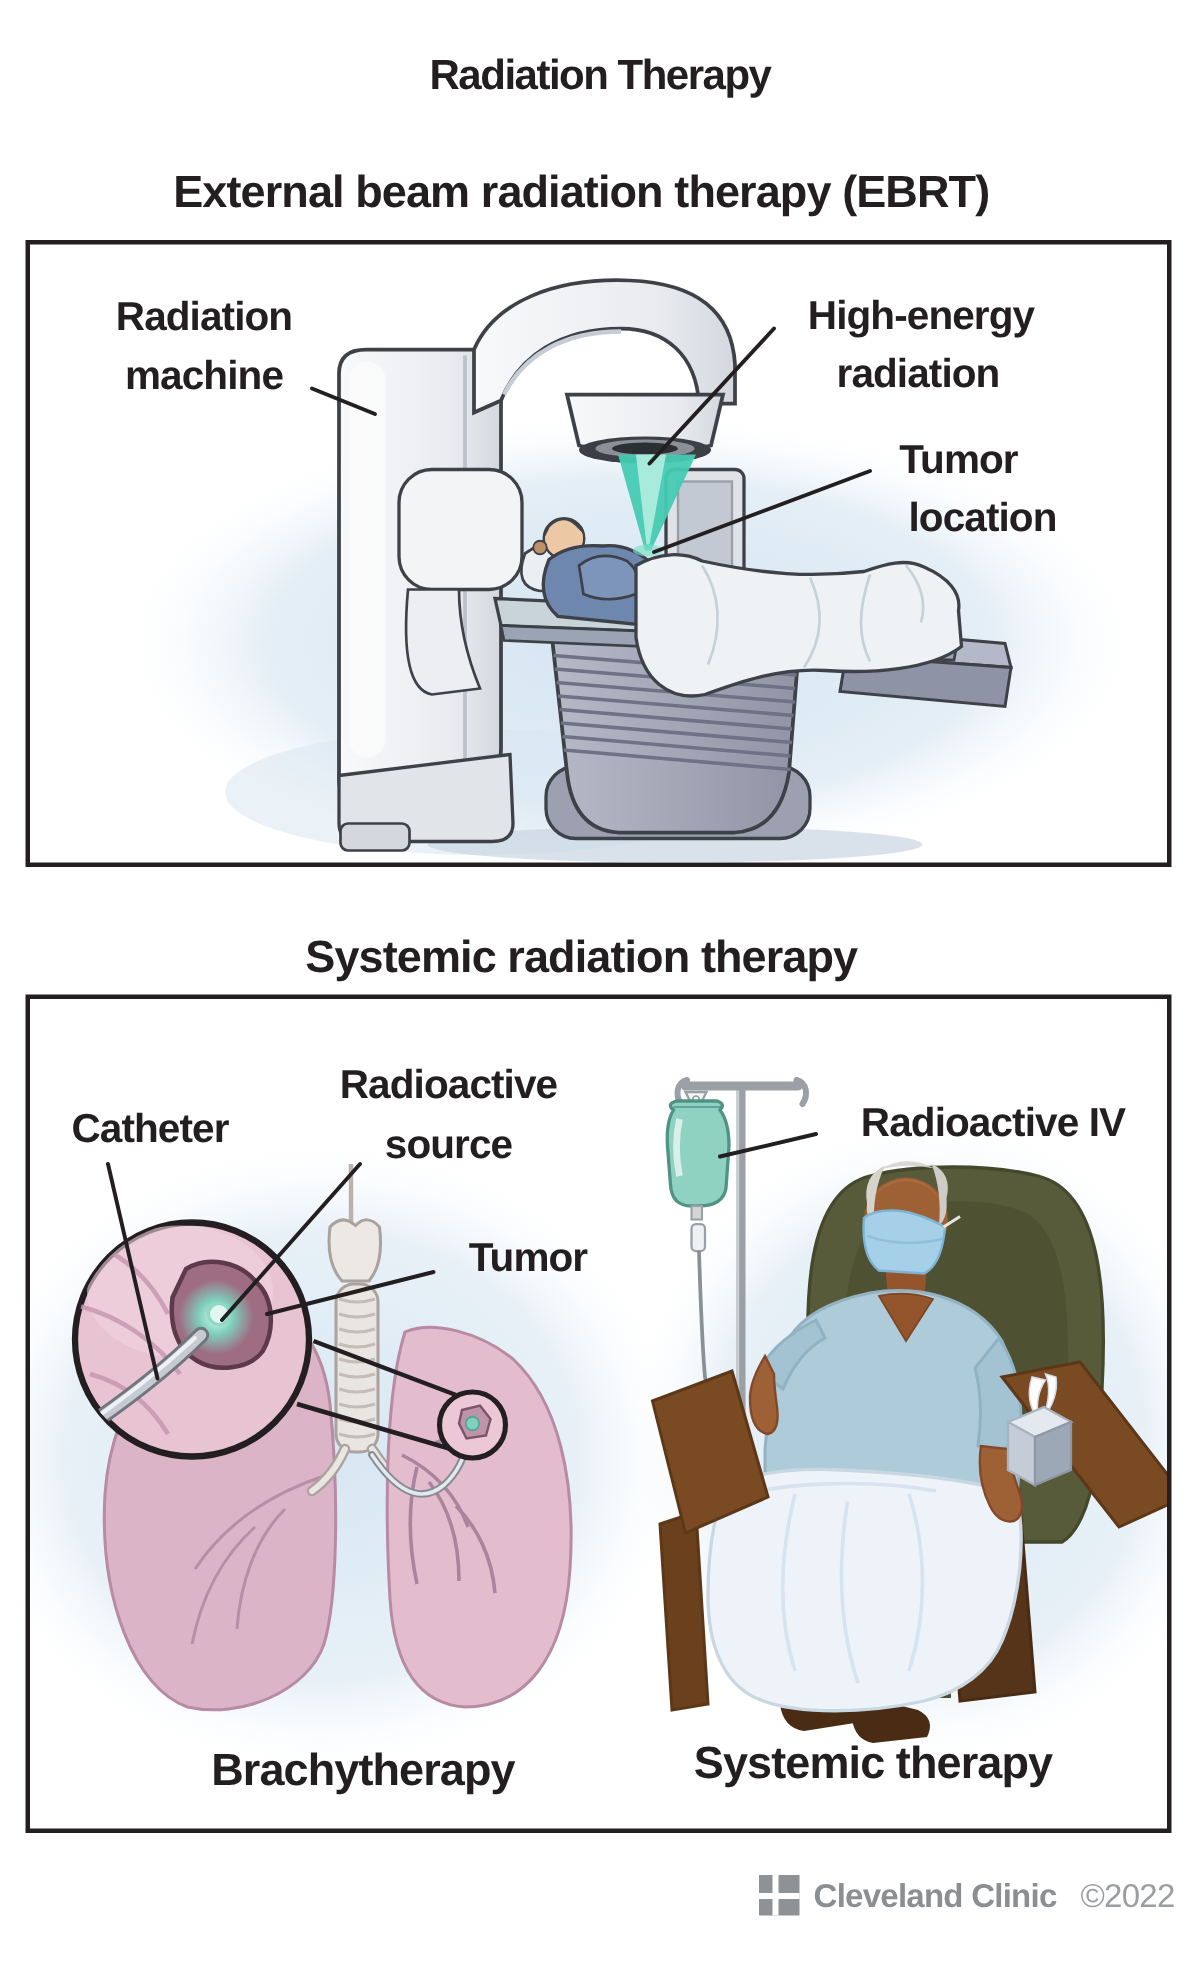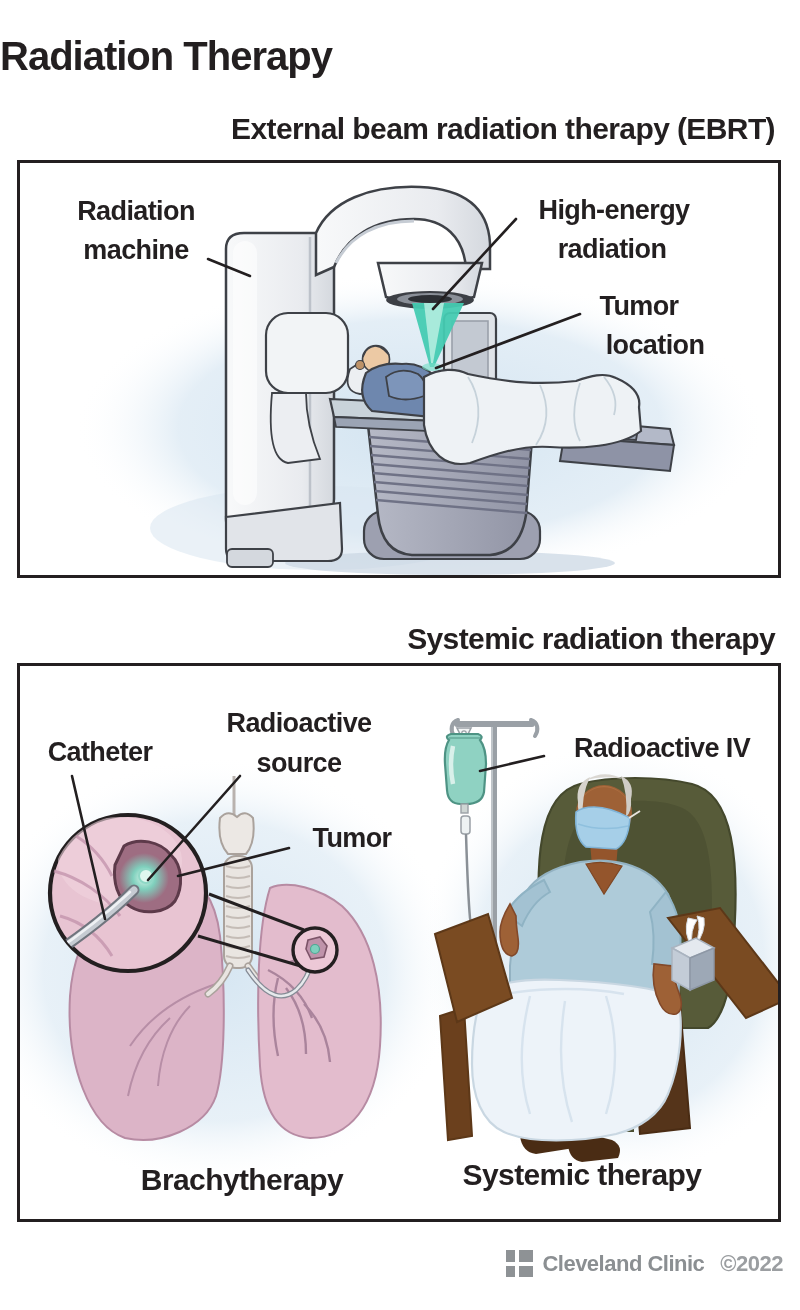--- a/index.html
+++ b/index.html
@@ -1,37 +1,37 @@
 <!DOCTYPE html>
 <html><head>
 <meta charset="utf-8">
 <style>
   html,body{margin:0;padding:0;background:#ffffff;}
   .page{position:relative;width:800px;height:1310px;background:#ffffff;overflow:hidden;
         font-family:"Liberation Sans",sans-serif;color:#231f20;}
-  .page-title{position:absolute;top:34px;left:0;width:800px;
-        font-size:40px;font-weight:700;letter-spacing:-1px;margin:0;}
-  .section-heading{position:absolute;left:0;width:775px;text-align:right;
+  .page-title{position:absolute;top:34px;left:0;width:800px;text-align:center;
+        font-size:28px;font-weight:700;letter-spacing:-1px;margin:0;}
+  .section-heading{position:absolute;left:0;width:775px;text-align:center;
         font-size:30px;font-weight:700;letter-spacing:-0.6px;margin:0;}
   .heading-ebrt{top:112px;}
   .heading-internal{top:622px;}
   .panel{position:absolute;left:17px;width:758px;border:3px solid #231f20;background:#ffffff;}
   .panel-ebrt{top:160px;height:412px;}
   .panel-internal{top:663px;height:553px;}
   .panel svg{display:block;}
   svg text{font-family:"Liberation Sans",sans-serif;fill:#231f20;}
   .lbl{font-size:27px;font-weight:700;letter-spacing:-0.6px;}
   .cap{font-size:30px;font-weight:700;letter-spacing:-0.6px;}
   .leader{stroke:#231f20;stroke-width:2.6;stroke-linecap:round;fill:none;}
   .footer{position:absolute;top:1250px;right:17px;display:flex;align-items:center;}
   .cc-logo{position:relative;width:27px;height:27px;background:#8e9295;margin-right:9px;}
   .cc-slit-v{position:absolute;left:9px;top:0;width:4px;height:27px;background:#ffffff;}
   .cc-slit-h{position:absolute;left:0;top:11.5px;width:27px;height:4px;background:#ffffff;}
   .footer-brand{font-size:22px;font-weight:700;color:#8b8f92;letter-spacing:-0.5px;}
-  .footer-copy{font-size:22px;font-weight:700;color:#9b9ea1;margin-left:16px;letter-spacing:-0.5px;}
+  .footer-copy{font-size:22px;font-weight:400;color:#9b9ea1;margin-left:16px;letter-spacing:-0.5px;}
 </style>
 </head>
 <body>
 
 <div class="page">
 
   <h1 class="page-title">Radiation Therapy</h1>
 
   <h2 class="section-heading heading-ebrt">External beam radiation therapy (EBRT)</h2>
 

